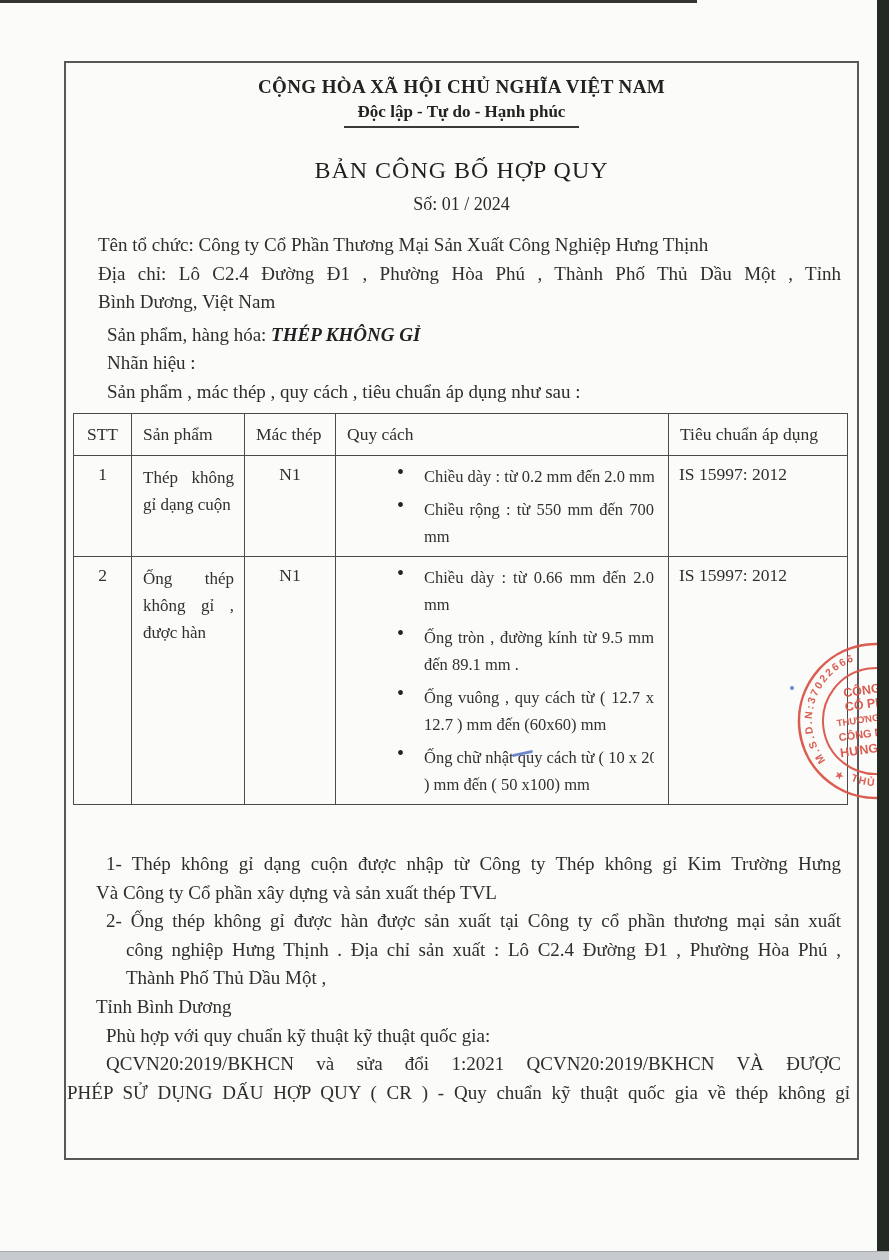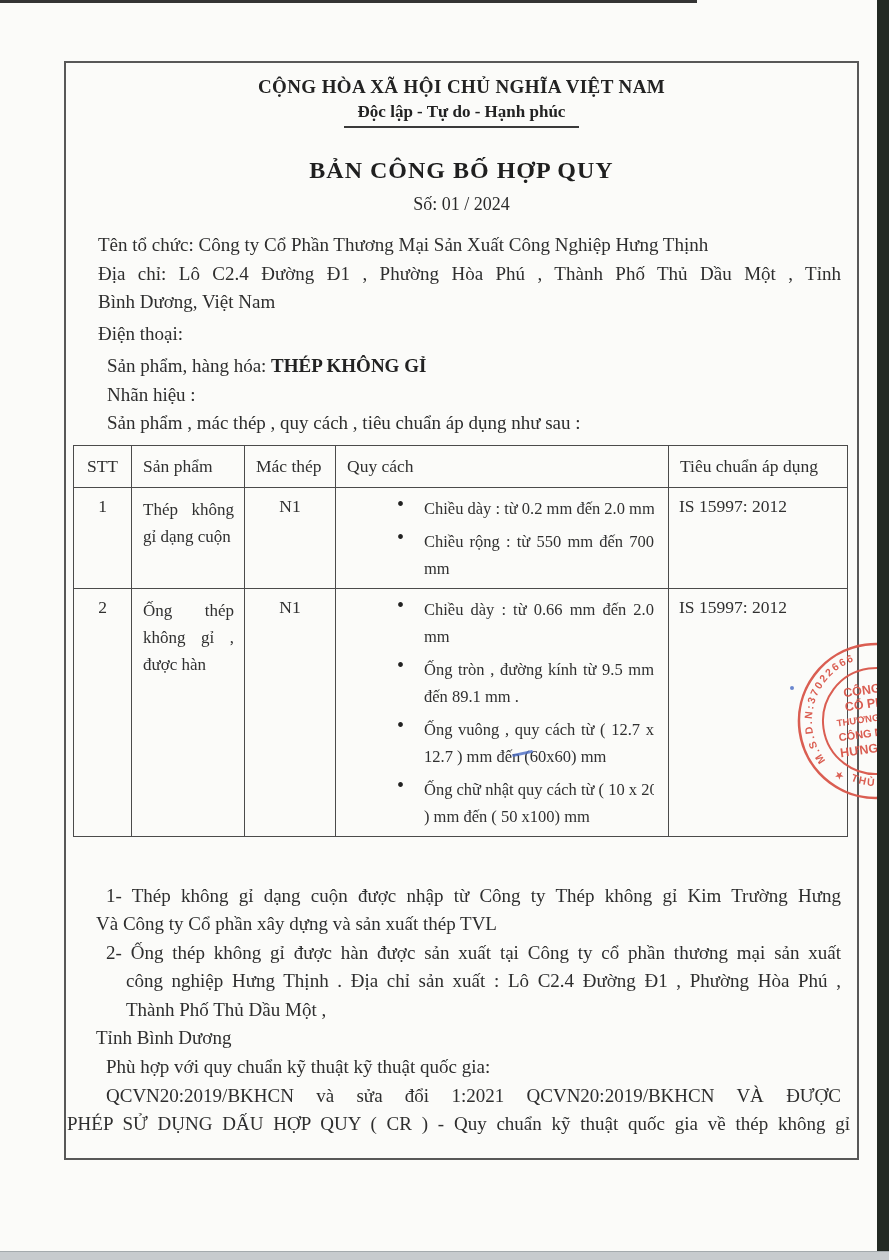--- a/index.html
+++ b/index.html
@@ -10,30 +10,30 @@
   .bottom-band{position:absolute;left:0;top:1251px;width:889px;height:9px;background:#c7cbce;border-top:1px solid #a4aaad;z-index:10;}
 
   .doc-border{position:absolute;left:64px;top:61px;width:791px;height:1095px;border:2px solid #585858;}
   .inner{position:relative;width:100%;height:100%;padding-top:12px;box-sizing:border-box;}
 
   .center{text-align:center;}
   .national{font-size:19px;font-weight:bold;letter-spacing:.4px;color:#222;line-height:24px;}
   .motto-wrap{margin-top:2px;}
   .motto{display:inline-block;font-size:17px;font-weight:bold;color:#222;line-height:22px;
          padding:0 14px 3px 14px;border-bottom:2px solid #3a3a3a;}
-  .doc-title{margin-top:27px;font-size:24px;font-weight:bold;letter-spacing:1px;color:#1f1f1f;line-height:30px;text-align:center;}
+  .doc-title{margin-top:27px;font-size:24px;font-weight:normal;letter-spacing:1px;color:#1f1f1f;line-height:30px;text-align:center;}
   .doc-number{margin-top:7px;font-size:18px;line-height:24px;color:#2a2a2a;}
 
   .info{margin-top:15px;font-size:19px;line-height:28.5px;}
   .ln{white-space:nowrap;overflow:hidden;margin-right:16px;}
   .ml32{margin-left:32px;} .ml41{margin-left:41px;} .ml30{margin-left:30px;}
   .ml40{margin-left:40px;} .ml60{margin-left:60px;} .ml1{margin-left:1px;}
   .j{text-align:justify;text-align-last:justify;}
   .gap3{margin-top:3px;} .gap4{margin-top:4px;}
-  .bold{font-weight:bold;color:#222;}
+  .bold{font-weight:bold;color:#222;font-style:italic;}
 
   table.spec{border-collapse:collapse;table-layout:fixed;width:774px;margin-left:7px;margin-top:7px;
              font-size:17.5px;color:#303030;}
   table.spec col.c1{width:58px;} table.spec col.c2{width:113px;} table.spec col.c3{width:91px;}
   table.spec col.c4{width:333px;} table.spec col.c5{width:179px;}
   table.spec th,table.spec td{border:1.6px solid #4b4b4b;font-weight:normal;}
   table.spec thead th{height:41px;vertical-align:middle;text-align:left;padding:0 6px 0 11px;}
   table.spec thead th.ctr{text-align:center;padding:0;margin-top:20px;}
   table.spec td{vertical-align:top;}
   td.stt{text-align:center;padding-top:8px;}
@@ -72,21 +72,20 @@
       <div class="center motto-wrap">
         <span class="motto">Độc lập - Tự do - Hạnh phúc</span>
       </div>
       <div class="center doc-title">BẢN CÔNG BỐ HỢP QUY</div>
       <div class="center doc-number">Số: 01 / 2024</div>
 
       <div class="info">
         <div class="ln ml32">Tên tổ chức: Công ty Cổ Phần Thương Mại Sản Xuất Công Nghiệp Hưng Thịnh</div>
         <div class="ln ml32 j">Địa chỉ: Lô C2.4 Đường Đ1 , Phường Hòa Phú , Thành Phố Thủ Dầu Một , Tỉnh</div>
         <div class="ln ml32">Bình Dương, Việt Nam</div>
-        <div class="ln ml32 gap3">Điện thoại:</div>
         <div class="ln ml41 gap4">
           <span>Sản phẩm, hàng hóa: </span><span class="bold">THÉP KHÔNG GỈ</span>
         </div>
         <div class="ln ml41">Nhãn hiệu :</div>
         <div class="ln ml41">Sản phẩm , mác thép , quy cách , tiêu chuẩn áp dụng như sau :</div>
       </div>
 
       <table class="spec">
         <colgroup>
             <col class="c1">

